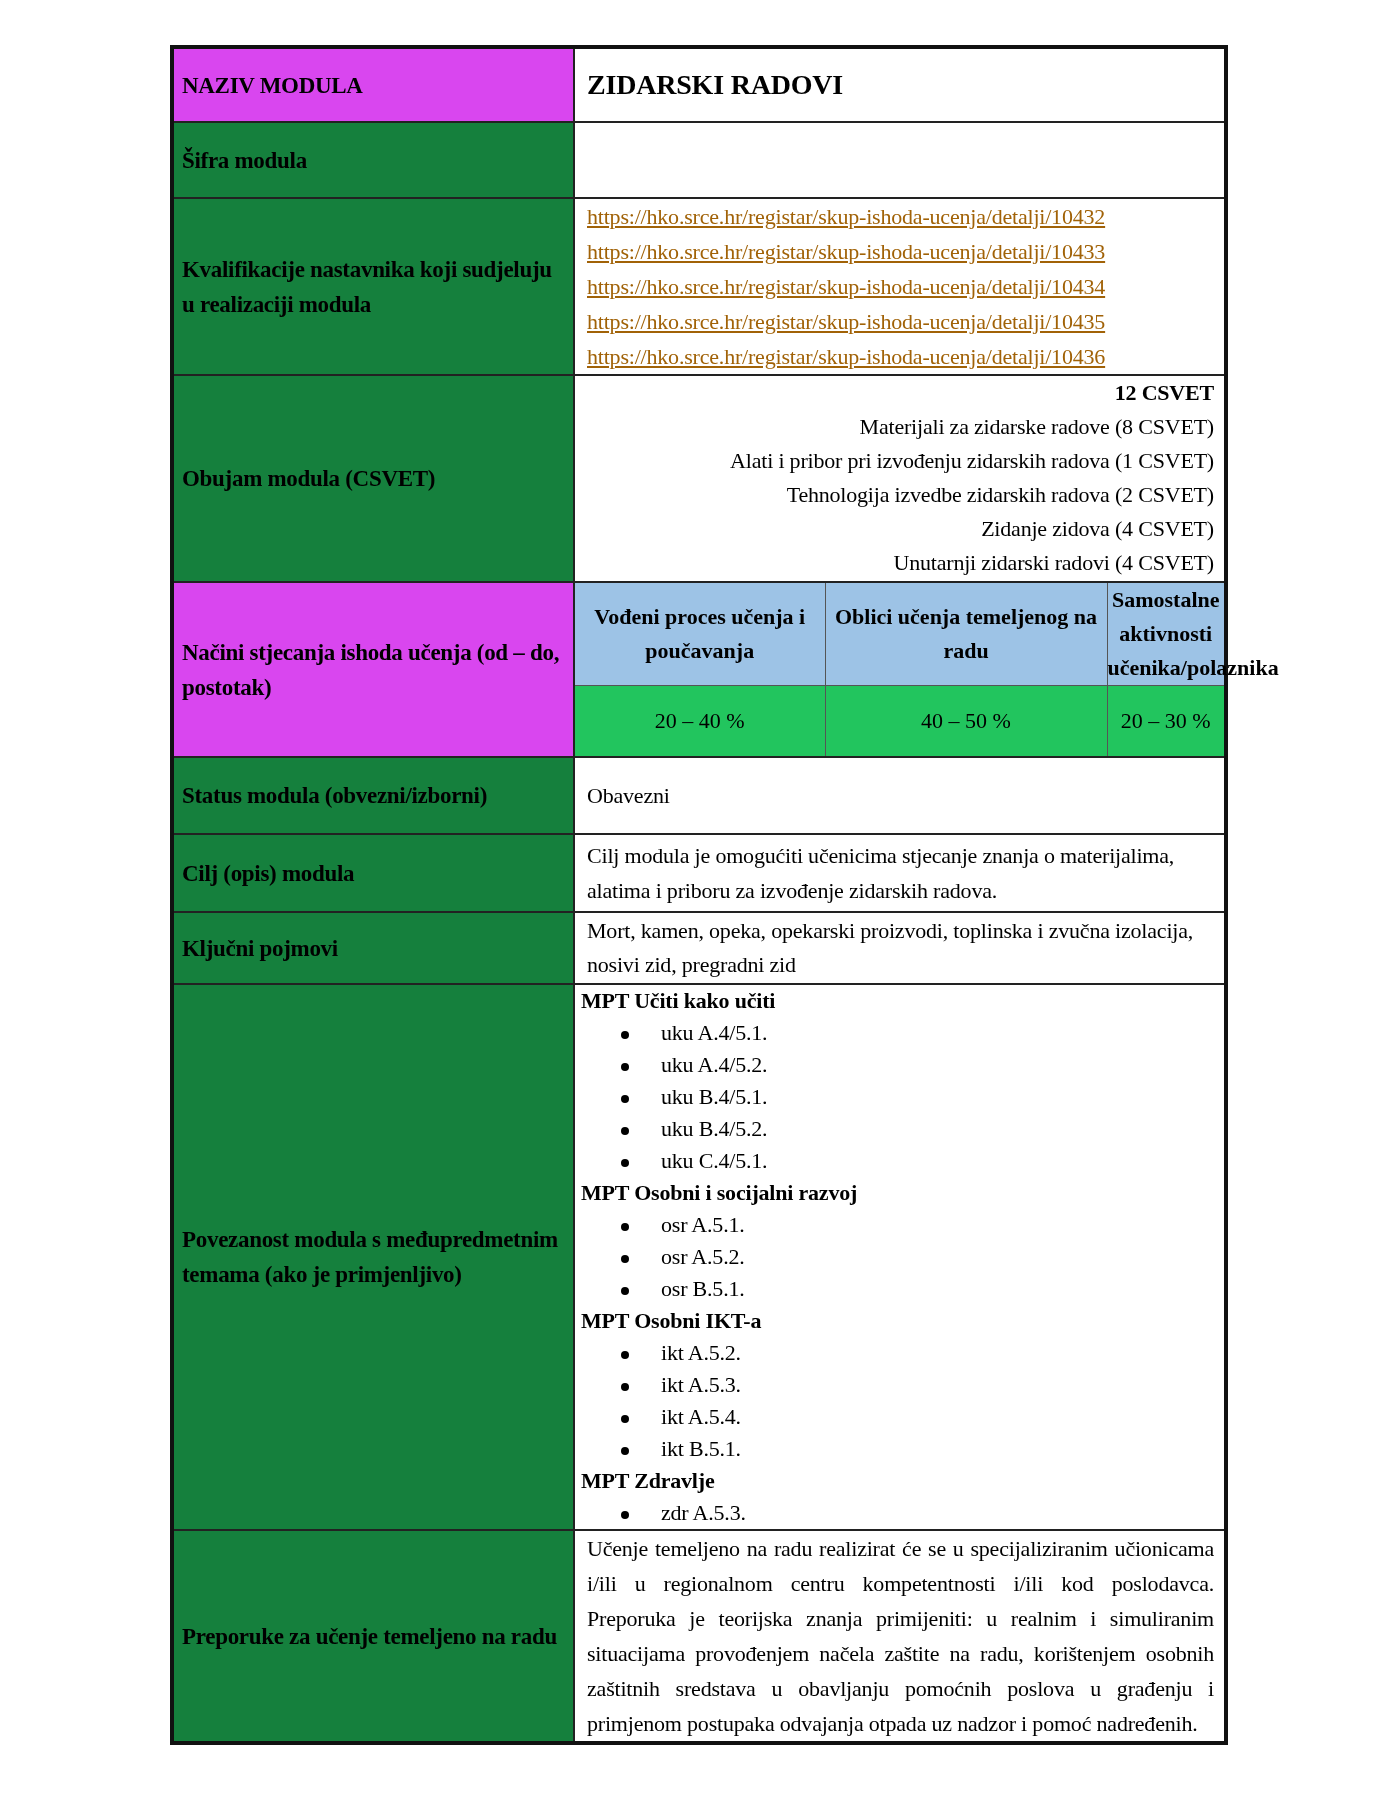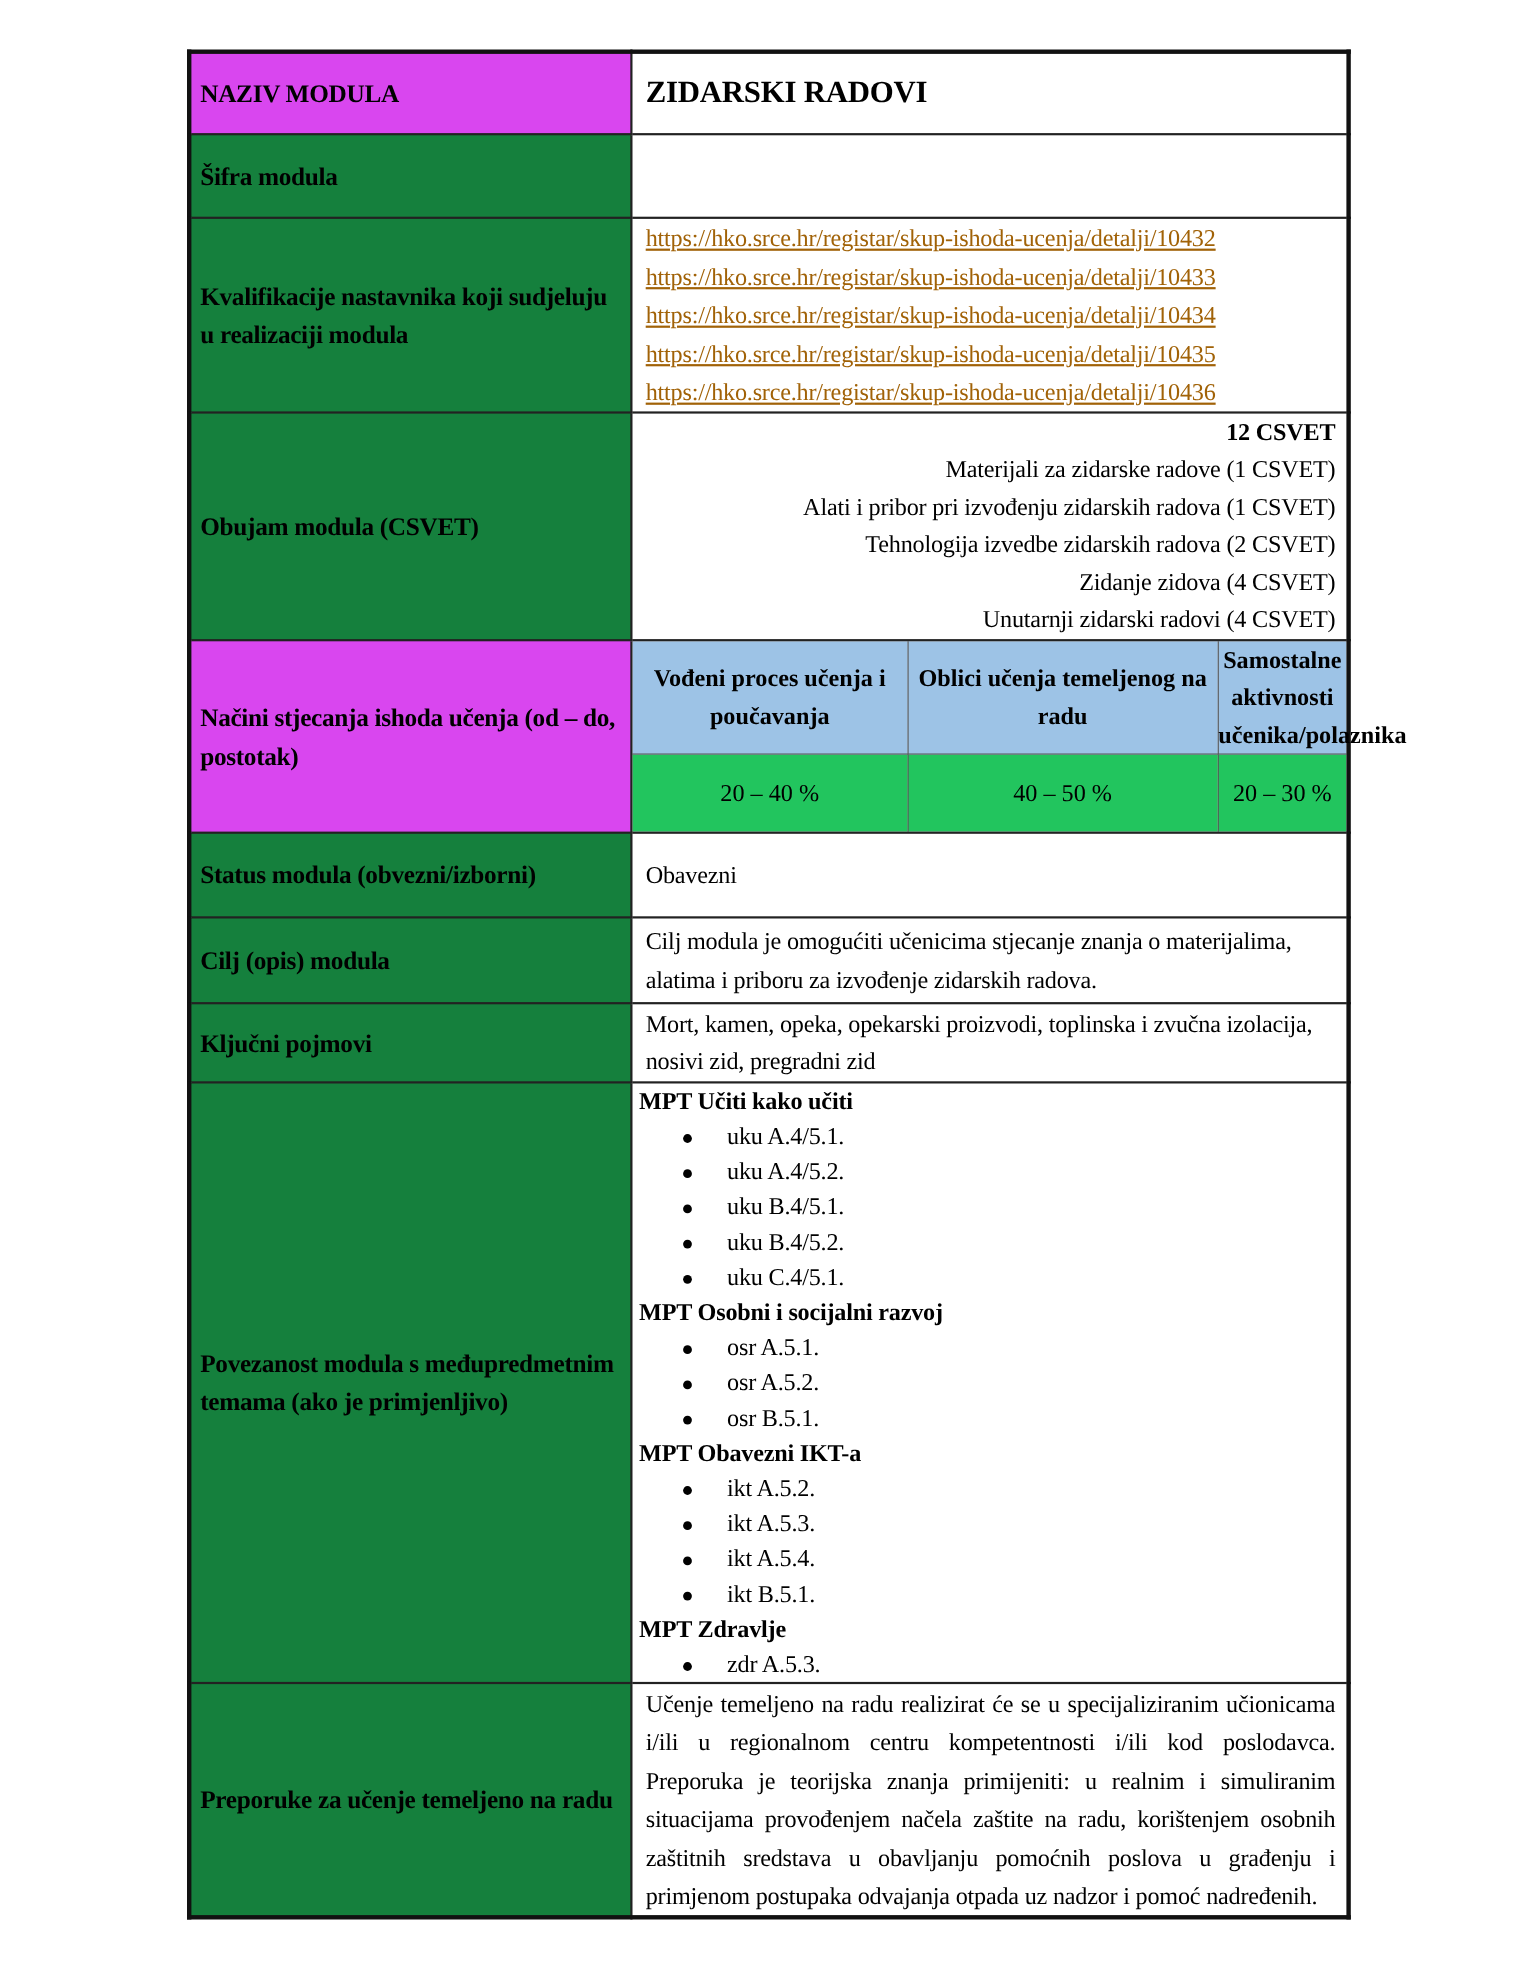--- a/index.html
+++ b/index.html
@@ -63,21 +63,21 @@
       <a class="link">https://hko.srce.hr/registar/skup-ishoda-ucenja/detalji/10434</a>
       <a class="link">https://hko.srce.hr/registar/skup-ishoda-ucenja/detalji/10435</a>
       <a class="link">https://hko.srce.hr/registar/skup-ishoda-ucenja/detalji/10436</a>
     </td>
   </tr>
 
   <tr style="height:207px">
     <td class="label">Obujam modula (CSVET)</td>
     <td class="value" style="vertical-align:top;text-align:right;">
       <div class="csvet-total csvet-line">12 CSVET</div>
-      <div class="csvet-line">Materijali za zidarske radove (1 CSVET)</div>
+      <div class="csvet-line">Materijali za zidarske radove (8 CSVET)</div>
       <div class="csvet-line">Alati i pribor pri izvođenju zidarskih radova (1 CSVET)</div>
       <div class="csvet-line">Tehnologija izvedbe zidarskih radova (2 CSVET)</div>
       <div class="csvet-line">Zidanje zidova (4 CSVET)</div>
       <div class="csvet-line">Unutarnji zidarski radovi (4 CSVET)</div>
     </td>
   </tr>
 
   <tr style="height:143px">
     <td class="label dark">Načini stjecanja ishoda učenja (od – do, postotak)</td>
     <td style="padding:0;">
@@ -128,21 +128,21 @@
         <li><span class="bullet-dot"></span><span>uku B.4/5.1.</span></li>
         <li><span class="bullet-dot"></span><span>uku B.4/5.2.</span></li>
         <li><span class="bullet-dot"></span><span>uku C.4/5.1.</span></li>
       </ul>
       <div class="mpt-head">MPT Osobni i socijalni razvoj</div>
       <ul class="mpt-list">
         <li><span class="bullet-dot"></span><span>osr A.5.1.</span></li>
         <li><span class="bullet-dot"></span><span>osr A.5.2.</span></li>
         <li><span class="bullet-dot"></span><span>osr B.5.1.</span></li>
       </ul>
-      <div class="mpt-head">MPT Obavezni IKT-a</div>
+      <div class="mpt-head">MPT Osobni IKT-a</div>
       <ul class="mpt-list">
         <li><span class="bullet-dot"></span><span>ikt A.5.2.</span></li>
         <li><span class="bullet-dot"></span><span>ikt A.5.3.</span></li>
         <li><span class="bullet-dot"></span><span>ikt A.5.4.</span></li>
         <li><span class="bullet-dot"></span><span>ikt B.5.1.</span></li>
       </ul>
       <div class="mpt-head">MPT Zdravlje</div>
       <ul class="mpt-list">
         <li><span class="bullet-dot"></span><span>zdr A.5.3.</span></li>
       </ul>

